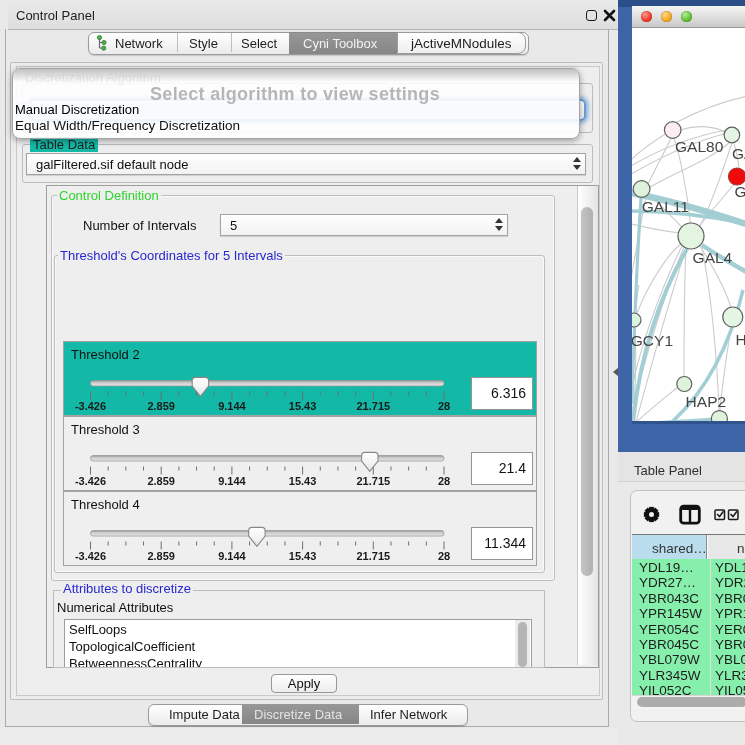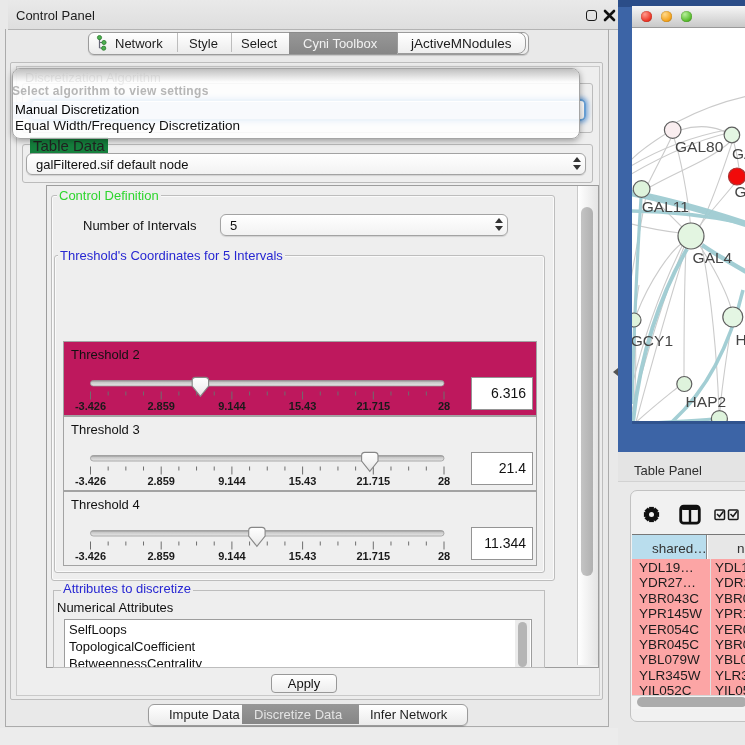--- a/index.html
+++ b/index.html
@@ -1,20 +1,20 @@
 <!DOCTYPE html>
 <html><head><meta charset="utf-8"><style>
 html,body{margin:0;padding:0}
 #root{position:relative;width:745px;height:745px;background:#e9e9e9;overflow:hidden;
  font-family:"Liberation Sans",sans-serif;-webkit-font-smoothing:antialiased}
 .ab{position:absolute}
 .b{font-weight:normal}
 .t13{font-size:13px;color:#1c1c1c}
 .combo{position:absolute;background:linear-gradient(#ffffff,#f2f2f2);border:1px solid #a3a3a3;
- border-radius:6px;box-shadow:0 1px 1px rgba(0,0,0,.12)}
+ border-radius:0;box-shadow:0 1px 1px rgba(0,0,0,.12)}
 .combo .cv{position:absolute;left:9px;top:3px;font-size:13px;color:#111}
 .arr{position:absolute;width:10px;height:14px}
 </style></head><body>
 <div id="root">
 
 <div class="ab" style="left:0;top:0;width:618px;height:745px;background:#e9e9e9">
 
   <div class="ab" style="left:8px;top:0;width:618px;height:29px;background:linear-gradient(#e9e9e9,#dedede);border-bottom:1px solid #b3b3b3">
     <div class="ab t13" style="left:8px;top:8px">Control Panel</div>
     <div class="ab" style="left:578px;top:10px;width:9px;height:9px;border:1.5px solid #1a1a1a;border-radius:3px"></div>
@@ -45,21 +45,21 @@
 
   <div class="ab" style="left:10px;top:62px;width:591px;height:636px;background:#ececec;border:1px solid #bdbdbd;border-radius:2px"></div>
   <div class="ab" style="left:16px;top:66px;width:582px;height:628px;background:#eeeeee;border:1px solid #c9c9c9"></div>
 
   <div class="ab" style="left:22px;top:83px;width:569px;height:48px;border:1px solid #bbbbbb;border-radius:3px"></div>
   <div class="ab b" style="left:25px;top:70px;font-size:13px;color:#454545">Discretization Algorithm</div>
 
   <div class="ab" style="left:30px;top:99px;width:552px;height:18px;background:linear-gradient(#ffffff,#f0f0f0);border:2px solid #68a0d6;border-radius:5px;box-shadow:0 0 4px 2px rgba(100,155,215,.8)"></div>
 
   <div class="ab" style="left:22px;top:144px;width:569px;height:37px;border:1px solid #bbbbbb;border-radius:3px"></div>
-  <div class="ab b" style="left:30px;top:137px;font-size:15px;color:#222;background:#15803d;padding:0 3px">Table Data</div>
+  <div class="ab b" style="left:30px;top:137px;font-size:13px;color:#222;background:#14b8a6;padding:0 3px">Table Data</div>
   <div class="combo" style="left:26px;top:153px;width:558px;height:20px">
     <div class="cv">galFiltered.sif default node</div>
     <svg class="arr" style="left:545px;top:3px" width="10" height="14" viewBox="0 0 10 14">
           <path d="M5 0 L9 5 L1 5 Z" fill="#333"></path>
           <path d="M5 13 L9 8 L1 8 Z" fill="#333"></path>
         </svg>
   </div>
 
   <div class="ab" style="left:46px;top:185px;width:551px;height:481px;border:1px solid #9d9d9d;background:#eeeeee"></div>
 
@@ -126,21 +126,21 @@
       <line x1="380.00" y1="49.5" x2="380.00" y2="57.5" stroke="#6e6e6e" stroke-width="1"></line>
       <text x="26.50" y="67.5" font-size="11" font-weight="bold" fill="#1a1a1a" text-anchor="middle" font-family="Liberation Sans,sans-serif">-3.426</text>
       <text x="97.20" y="67.5" font-size="11" font-weight="bold" fill="#1a1a1a" text-anchor="middle" font-family="Liberation Sans,sans-serif">2.859</text>
       <text x="167.90" y="67.5" font-size="11" font-weight="bold" fill="#1a1a1a" text-anchor="middle" font-family="Liberation Sans,sans-serif">9.144</text>
       <text x="238.60" y="67.5" font-size="11" font-weight="bold" fill="#1a1a1a" text-anchor="middle" font-family="Liberation Sans,sans-serif">15.43</text>
       <text x="309.30" y="67.5" font-size="11" font-weight="bold" fill="#1a1a1a" text-anchor="middle" font-family="Liberation Sans,sans-serif">21.715</text>
       <text x="380.00" y="67.5" font-size="11" font-weight="bold" fill="#1a1a1a" text-anchor="middle" font-family="Liberation Sans,sans-serif">28</text>
     </g>
   </defs>
       </svg>
-  <div class="ab" style="left:63px;top:341px;width:472px;height:73px;background:#be185d;border:1px solid #a3a3a3">
+  <div class="ab" style="left:63px;top:341px;width:472px;height:73px;background:#14b8a6;border:1px solid #a3a3a3">
     <div class="ab b" style="left:7px;top:5px;font-size:13px;color:#111">Threshold 2</div>
     <svg class="ab" style="left:0;top:0" width="472" height="73" viewBox="0 0 472 73">
       <use href="#tscale"></use>
       <g transform="translate(136.4,0)">
             <path d="M-8.2 44 L-8.2 38.6 Q-8.2 35.4 -5 35.4 L5 35.4 Q8.2 35.4 8.2 38.6 L8.2 44 L0 54.4 Z" fill="url(#gth)" stroke="#878787" stroke-width="1.1"></path>
           </g>
     </svg>
     <div class="ab" style="left:407px;top:35px;width:54px;height:31px;background:#fff;border:1px solid #949494;font-size:14px;color:#111;text-align:right;line-height:31px;padding-right:6px">6.316</div>
   </div>
   <div class="ab" style="left:63px;top:416px;width:472px;height:73px;background:#efefef;border:1px solid #a3a3a3">
@@ -266,34 +266,34 @@
     <rect x="86.5" y="7" width="9.5" height="9.5" rx="1"></rect>
     <path d="M88.5 11 L91 13.5 L95 8.2"></path>
   </g>
 </svg>
 
 <div class="ab" style="left:632px;top:534px;width:113px;height:162px;background:#ffffff;border-top:1px solid #777"></div>
 <div class="ab" style="left:632px;top:535px;width:74px;height:24px;background:#b9dded;border-right:1px solid #8a8a8a"></div>
 <div class="ab" style="left:708px;top:535px;width:37px;height:24px;background:#e7e7e7"></div>
 <div class="ab" style="left:652px;top:541px;font-size:13.5px;color:#333">shared…</div>
 <div class="ab" style="left:737px;top:541px;font-size:13.5px;color:#333">na</div>
-<div class="ab" style="left:632px;top:559px;width:113px;height:136px;overflow:hidden;background:#fca5a5">
+<div class="ab" style="left:632px;top:559px;width:113px;height:136px;overflow:hidden;background:#86efac">
   <div style="position:absolute;left:7px;top:1px;font-size:13.5px;color:#1d1d1d;line-height:15.4px">YDL19…<br>YDR27…<br>YBR043C<br>YPR145W<br>YER054C<br>YBR045C<br>YBL079W<br>YLR345W<br>YIL052C</div>
   <div style="position:absolute;left:83px;top:1px;font-size:13.5px;color:#1d1d1d;line-height:15.4px">YDL19…<br>YDR27…<br>YBR043C<br>YPR145W<br>YER054C<br>YBR045C<br>YBL079W<br>YLR345W<br>YIL052C</div>
 </div>
 <div class="ab" style="left:710px;top:559px;width:1px;height:136px;background:#e0e0e0"></div>
 
 <div class="ab" style="left:632px;top:695px;width:113px;height:13px;background:#f3f3f3;border-top:1px solid #d5d5d5"></div>
 <div class="ab" style="left:637px;top:697px;width:110px;height:10px;background:#acacac;border-radius:5px"></div>
 
 <svg class="ab" style="left:613px;top:368px" width="6" height="8" viewBox="0 0 6 8">
       <path d="M5 0 L5 8 L0 4 Z" fill="#555"></path>
     </svg>
 
 <div class="ab" style="left:12px;top:68px;width:566px;height:69px;background:rgba(255,255,255,.88);border:1px solid #a5a5a5;border-radius:8px;box-shadow:0 2px 6px rgba(0,0,0,.35);overflow:hidden">
   <div style="position:absolute;left:0;top:0;width:566px;height:13px;background:linear-gradient(rgba(185,185,185,.9),rgba(235,235,235,0))"></div>
   <div style="position:absolute;left:0;top:33px;width:566px;height:17px;background:rgba(243,247,251,.6)"></div>
 </div>
-<div class="ab" style="left:12px;top:84px;width:566px;text-align:left;font-size:12px;color:#b6b6b6;letter-spacing:.3px;font-weight:bold">Select algorithm to view settings</div>
+<div class="ab" style="left:12px;top:84px;width:566px;text-align:center;font-size:18px;color:#b6b6b6;letter-spacing:.3px;font-weight:bold">Select algorithm to view settings</div>
 <div class="ab b" style="left:15px;top:101.5px;font-size:13px;color:#000">Manual Discretization</div>
 <div class="ab" style="left:15px;top:117.5px;font-size:13.5px;color:#111">Equal Width/Frequency Discretization</div>
 
 </div>
 
 </body></html>

